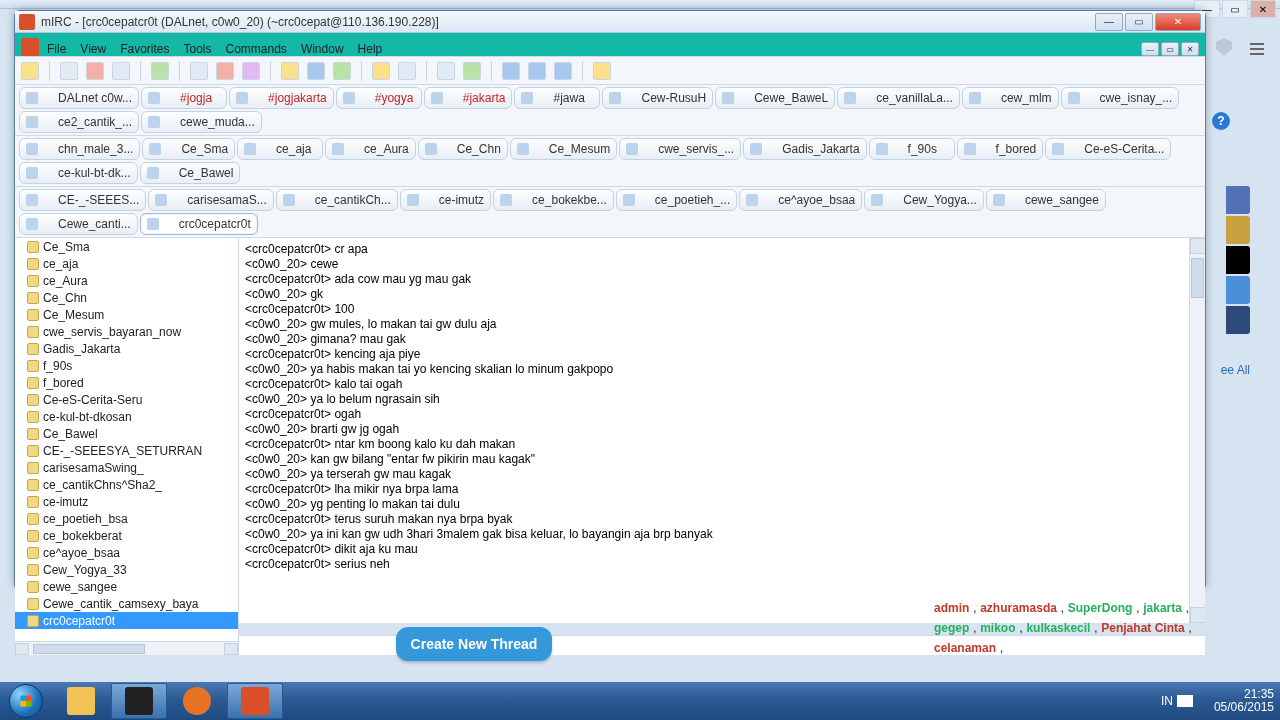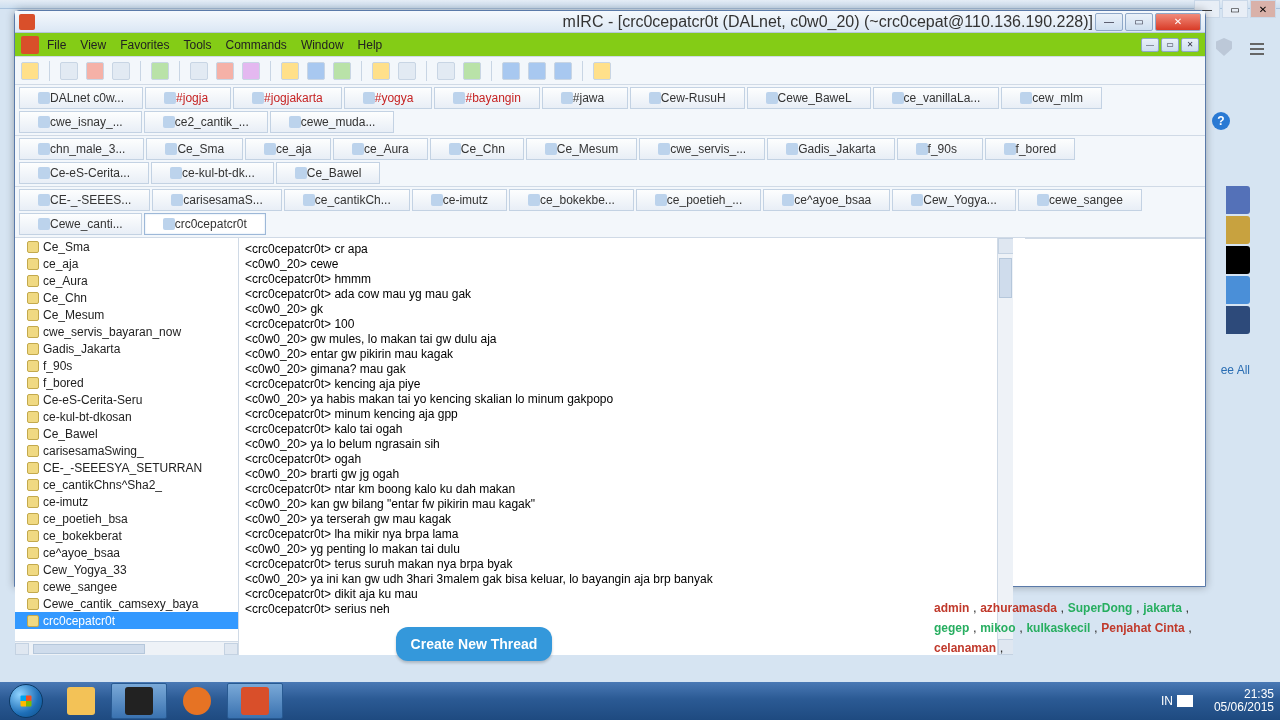--- a/index.html
+++ b/index.html
@@ -1,47 +1,47 @@
 <!DOCTYPE html>
 <html><head>
 <meta charset="utf-8">
 <style>
 * { margin:0; padding:0; box-sizing:border-box; font-family:"Segoe UI",Tahoma,sans-serif; font-size:12px; }
 body { width:1280px; height:720px; background:#d6e4f2; overflow:hidden; position:relative; }
 .win { position:absolute; left:14px; top:10px; width:1192px; height:577px; background:#fff; border:1px solid #5a7aa9; border-radius:6px 6px 0 0; box-shadow:0 0 8px rgba(0,0,0,.3); }
 .titlebar { height:22px; background:linear-gradient(#f5f9fd,#dbe7f4); display:flex; align-items:center; padding:0 4px; border-bottom:1px solid #b5c7db; }
 .titlebar .appicon { width:16px; height:16px; background:#d94f2a; border-radius:2px; margin-right:6px; }
-.titlebar .title { flex:1; color:#333; font-size:16px;text-align:right; }
+.titlebar .title { flex:1; color:#333; font-size:12px; }
 .wbtns { display:flex; gap:0; }
 .wbtn { width:28px; height:18px; background:linear-gradient(#eaf1f9,#cfdff0); border:1px solid #8fa8c8; border-radius:2px; margin-left:2px; display:flex; align-items:center; justify-content:center; font-size:10px; color:#334; }
 .wbtn.close { background:linear-gradient(#f08b7a,#d83b27); color:#fff; width:46px; }
-.menubar { height:24px; background:#84cc16; display:flex; align-items:center; padding:0 6px; border-bottom:1px solid #d0dae6; position:relative; }
+.menubar { height:24px; background:#14b8a6; display:flex; align-items:flex-end; padding:0 6px; border-bottom:1px solid #d0dae6; position:relative; }
 .menubar .logo { width:18px; height:18px; background:#d94f2a; border-radius:2px; margin-right:8px; }
 .menubar span.mi { margin-right:14px; color:#222; }
 .menubar .inner-btns { margin-left:auto; display:flex; }
 .menubar .inner-btns .wbtn { width:18px; height:14px; font-size:8px; }
 .toolbar { height:28px; background:#f3f7fb; border-bottom:1px solid #d0dae6; display:flex; align-items:center; padding:0 6px; gap:8px; }
 .tb { width:18px; height:18px; background:#e2eaf3; border:1px solid #c8d5e4; border-radius:2px; }
 .tb.y{background:#ffe08a;} .tb.r{background:#f5b1a7;} .tb.g{background:#b9e2a8;} .tb.b{background:#a8c8f0;} .tb.p{background:#e4b8f0;}
 .sep{width:1px;height:20px;background:#c8d5e4;margin:0 2px;}
 .switchrow { background:#f3f7fb; border-bottom:1px solid #d0dae6; padding:2px 4px; display:flex; flex-wrap:wrap; gap:2px; }
-.swb { height:22px; min-width:86px; padding:0 18px; background:linear-gradient(#fdfefe,#e8eef6); border:1px solid #c3d2e3; border-radius:0; display:flex; align-items:center; gap:0; color:#333; font-size:11px; white-space:nowrap; overflow:hidden; }
+.swb { height:22px; min-width:86px; padding:0 6px; background:linear-gradient(#fdfefe,#e8eef6); border:1px solid #c3d2e3; border-radius:6px; display:flex; align-items:center; gap:20px; color:#333; font-size:11px; white-space:nowrap; overflow:hidden; }
 .swb.active { background:#fff; border-color:#9db8d8; box-shadow:inset 0 0 2px #cadcf0; }
 .swb .ic { width:12px;height:12px;background:#bcd3ec;border-radius:2px; }
 .swb .red{color:#c62323;} 
 .body { display:flex; height:417px; }
 .tree { width:224px; border-right:1px solid #d0dae6; display:flex; flex-direction:column; }
 .treelist { flex:1; overflow:hidden; background:#fff; }
 .treeitem { height:17px; display:flex; align-items:center; padding-left:12px; gap:4px; font-size:11px; color:#222; }
 .treeitem .ti-ic { width:12px;height:12px;background:#f0d982;border:1px solid #c3a94c;border-radius:2px; }
 .treeitem.sel { background:#3399ff; color:#fff; }
 .tree-scroll { height:14px; background:#eef2f7; border-top:1px solid #d0dae6; display:flex; align-items:center; }
 .tree-scroll .ar { width:14px;height:12px;background:#dfe7f1;border:1px solid #c4d2e2; }
 .tree-scroll .thumb { flex:0 0 50%; height:10px; background:#cfdcec; margin:0 4px; border:1px solid #b5c7db; }
-.chat { flex:1; display:flex; flex-direction:row;gap:12px; }
+.chat { flex:1; display:flex; flex-direction:column;gap:12px; }
 .chatlog { flex:1; background:#fff; padding:4px 6px; font-family:"Courier New",monospace; font-size:13px; line-height:15px; color:#000; overflow:hidden; position:relative; }
 .chatlog .line{white-space:pre;}
 .chat-scroll { position:absolute; right:0; top:0; bottom:0; width:16px; background:#eef2f7; border-left:1px solid #d0dae6; }
 .chat-scroll .up,.chat-scroll .dn{position:absolute;left:0;width:16px;height:16px;background:#dfe7f1;border:1px solid #c4d2e2;}
 .chat-scroll .up{top:0;} .chat-scroll .dn{bottom:0;}
 .chat-scroll .th{position:absolute;left:1px;right:1px;top:20px;height:40px;background:#cfdcec;border:1px solid #b5c7db;}
 .chatinput { height:20px; border-top:1px solid #d0dae6; }
 .chatinput input { width:100%; height:100%; border:none; padding:0 6px; font-family:"Courier New",monospace; font-size:13px; outline:none; }
 
 .bg-btn { position:absolute; left:396px; top:627px; width:156px; height:34px; background:#3498db; color:#fff; border-radius:12px; display:flex; align-items:center; justify-content:center; font-size:14px; font-weight:600; box-shadow:0 2px 3px rgba(0,0,0,.2); }
@@ -156,21 +156,21 @@
       <div class="swb">
         <div class="ic"></div>
         <span class="red">#jogjakarta</span>
       </div>
       <div class="swb">
         <div class="ic"></div>
         <span class="red">#yogya</span>
       </div>
       <div class="swb">
         <div class="ic"></div>
-        <span class="red">#bayangin</span>
+        <span class="red">#jakarta</span>
       </div>
       <div class="swb">
         <div class="ic"></div>
         <span>#jawa</span>
       </div>
       <div class="swb">
         <div class="ic"></div>
         <span>Cew-RusuH</span>
       </div>
       <div class="swb">
@@ -345,25 +345,25 @@
           <div class="treeitem">
             <div class="ti-ic"></div>
             <span>ce-kul-bt-dkosan</span>
           </div>
           <div class="treeitem">
             <div class="ti-ic"></div>
             <span>Ce_Bawel</span>
           </div>
           <div class="treeitem">
             <div class="ti-ic"></div>
+            <span>CE-_-SEEESYA_SETURRAN</span>
+          </div>
+          <div class="treeitem">
+            <div class="ti-ic"></div>
             <span>carisesamaSwing_</span>
-          </div>
-          <div class="treeitem">
-            <div class="ti-ic"></div>
-            <span>CE-_-SEEESYA_SETURRAN</span>
           </div>
           <div class="treeitem">
             <div class="ti-ic"></div>
             <span>ce_cantikChns^Sha2_</span>
           </div>
           <div class="treeitem">
             <div class="ti-ic"></div>
             <span>ce-imutz</span>
           </div>
           <div class="treeitem">
@@ -399,30 +399,27 @@
         <div class="ar"></div>
         <div class="thumb"></div>
         <div style="flex:1"></div>
         <div class="ar"></div>
       </div>
     </div>
     <div class="chat">
       <div class="chatlog" id="chatlog">
         <div class="line">&lt;crc0cepatcr0t&gt; cr apa</div>
           <div class="line">&lt;c0w0_20&gt; cewe</div>
-          <div class="line">&lt;crc0cepatcr0t&gt; hmmm</div>
           <div class="line">&lt;crc0cepatcr0t&gt; ada cow mau yg mau gak</div>
           <div class="line">&lt;c0w0_20&gt; gk</div>
           <div class="line">&lt;crc0cepatcr0t&gt; 100</div>
           <div class="line">&lt;c0w0_20&gt; gw mules, lo makan tai gw dulu aja</div>
-          <div class="line">&lt;c0w0_20&gt; entar gw pikirin mau kagak</div>
           <div class="line">&lt;c0w0_20&gt; gimana? mau gak</div>
           <div class="line">&lt;crc0cepatcr0t&gt; kencing aja piye</div>
           <div class="line">&lt;c0w0_20&gt; ya habis makan tai yo kencing skalian lo minum gakpopo</div>
-          <div class="line">&lt;crc0cepatcr0t&gt; minum kencing aja gpp</div>
           <div class="line">&lt;crc0cepatcr0t&gt; kalo tai ogah</div>
           <div class="line">&lt;c0w0_20&gt; ya lo belum ngrasain sih</div>
           <div class="line">&lt;crc0cepatcr0t&gt; ogah</div>
           <div class="line">&lt;c0w0_20&gt; brarti gw jg ogah</div>
           <div class="line">&lt;crc0cepatcr0t&gt; ntar km boong kalo ku dah makan</div>
           <div class="line">&lt;c0w0_20&gt; kan gw bilang "entar fw pikirin mau kagak"</div>
           <div class="line">&lt;c0w0_20&gt; ya terserah gw mau kagak</div>
           <div class="line">&lt;crc0cepatcr0t&gt; lha mikir nya brpa lama</div>
           <div class="line">&lt;c0w0_20&gt; yg penting lo makan tai dulu</div>
           <div class="line">&lt;crc0cepatcr0t&gt; terus suruh makan nya brpa byak</div>

